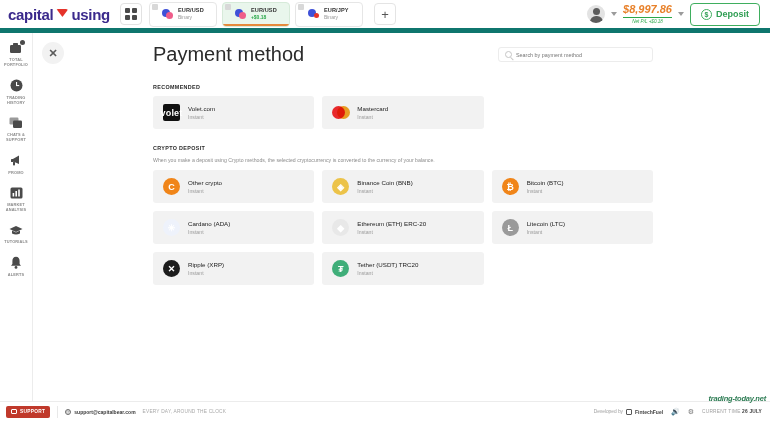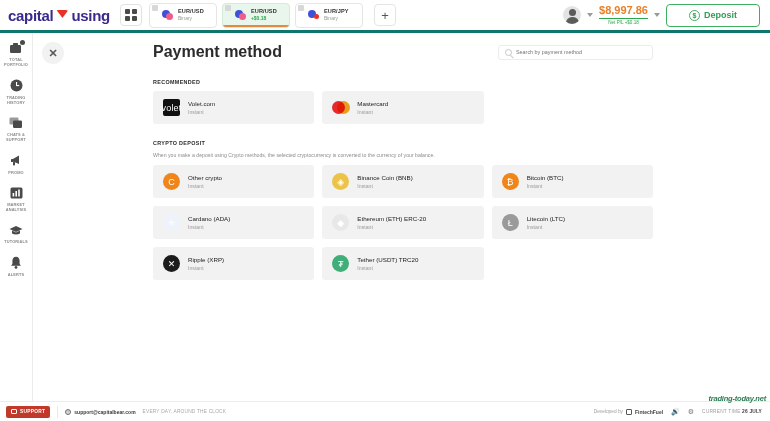--- a/index.html
+++ b/index.html
@@ -7,21 +7,21 @@
     width: 770px; height: 421px;
     font-family: "Liberation Sans", sans-serif;
     background: #ffffff;
     overflow: hidden;
   }
   .app { position: relative; width: 770px; height: 421px; background:#fff; }
 
   
   .topbar {
     position: absolute; top:0; left:0; width:770px; height:33px;
-    background:#fff; border-bottom:3px solid #0f766e;
+    background:#fff; border-bottom:5px solid #0f766e;
     display:flex; align-items:center; padding:0 8px;
   }
   .logo { display:flex; align-items:center; font-size:15px; font-weight:700;
           color:#3b2a8c; letter-spacing:-0.3px; margin-right:10px; }
   .logo .lg-b { color:#3b2a8c; }
   .logo .lg-mark { display:inline-block; width:14px; height:14px; margin:0 2px;
       position:relative; }
   .logo .lg-mark:before{
       content:""; position:absolute; left:1px; top:2px; width:12px; height:8px;
       background:#e5332a; border-radius:2px 2px 6px 6px;
@@ -70,26 +70,26 @@
 
   .topright{ margin-left:auto; display:flex; align-items:center; gap:6px; padding-right:2px;}
   .avatar{ width:18px; height:18px; border-radius:50%; background:#e3e3e3;
       position:relative; overflow:hidden; }
   .avatar:before{ content:""; position:absolute; left:5.5px; top:3px; width:7px;
       height:7px; border-radius:50%; background:#5c5c5c; }
   .avatar:after{ content:""; position:absolute; left:2.5px; top:11px; width:13px;
       height:9px; border-radius:6px 6px 0 0; background:#5c5c5c; }
   .caret{ width:0;height:0;border-left:3px solid transparent;
       border-right:3px solid transparent;border-top:4px solid #9b9b9b; }
-  .balance{ display:flex; flex-direction:column; align-items:center; line-height:1;}
+  .balance{ display:flex; flex-direction:column; align-items:center; line-height:1;font-style:italic;}
   .balance .amt{ font-size:11px; font-weight:700; color:#e8812a; }
   .balance .pl{ font-size:4.6px; color:#2aa84a; margin-top:2px;
       border-top:1px solid #2aa84a; padding-top:2px; width:100%; text-align:center;}
   .deposit{
-    display:flex; align-items:center; gap:4px; height:23px; padding:0 22px;
+    display:flex; align-items:center; gap:4px; height:23px; padding:0 10px;
     border:1px solid #3fae5e; border-radius:4px; color:#2f9e53; background:#fff;
     font-size:9px; font-weight:700;
   }
   .deposit .dico{ width:11px; height:11px; border:1.3px solid #3fae5e;
       border-radius:50%; font-size:7px; display:flex; align-items:center;
       justify-content:center; font-weight:700; }
 
   
   .sidebar{
     position:absolute; left:0; top:33px; width:33px; height:368px;
@@ -110,21 +110,21 @@
   .content{ position:absolute; left:33px; top:33px; width:737px; height:368px;
       background:#fff; }
   .closebtn{
     position:absolute; left:9px; top:9px; width:22px; height:22px;
     border-radius:50%; background:#f2f2f2; display:flex; align-items:center;
     justify-content:center; color:#5b5b5b; font-size:11px; font-weight:700;
   }
   .panel{ position:absolute; left:120px; top:10px; width:500px; }
   .panel-head{ display:flex; align-items:center; justify-content:space-between;
       margin-bottom:18px; }
-  .page-title{ font-size:16px; color:#2b2b2b; font-weight:700; }
+  .page-title{ font-size:20px; color:#2b2b2b; font-weight:400; }
   .search{
     width:155px; height:15px; border:1px solid #ececec; border-radius:3px;
     display:flex; align-items:center; gap:4px; padding:0 6px; background:#fff;
   }
   .search .sico{ width:7px; height:7px; border:1px solid #c6c6c6;
       border-radius:50%; position:relative; flex:none; }
   .search .sico:after{ content:""; position:absolute; right:-2.5px; bottom:-2px;
       width:3.5px; height:1px; background:#c6c6c6; transform:rotate(45deg); }
   .search input{ border:none; outline:none; font-size:5.4px; color:#9e9e9e;
       font-family:"Liberation Sans", sans-serif; width:100%; background:transparent;}
@@ -133,21 +133,21 @@
       letter-spacing:.35px; margin-bottom:6px; }
   .section-desc{ font-size:5.2px; color:#8d8d8d; margin-bottom:7px; }
 
   .grid{ display:grid; grid-template-columns:repeat(3,1fr); gap:8px; }
   .card{
     height:33px; background:#f2f2f2; border-radius:3px; display:flex;
     align-items:center; gap:8px; padding:0 10px;
   }
   .card .cico{ width:17px; height:17px; border-radius:50%; flex:none;
       display:flex; align-items:center; justify-content:center;
-      font-size:9px; font-weight:400; color:#fff; }
+      font-size:9px; font-weight:700; color:#fff; }
   .card .ctext{ display:flex; flex-direction:column; line-height:1.2; }
   .card .cname{ font-size:6.2px; color:#222; }
   .card .cinst{ font-size:5.2px; color:#9b9b9b; margin-top:1.5px; }
 
   .ico-volet{ border-radius:2px !important; background:#111;
       font-size:3.6px; letter-spacing:.2px; }
   .ico-mc{ background:transparent; position:relative; }
   .ico-mc:before,.ico-mc:after{ content:""; position:absolute; top:2px;
       width:13px; height:13px; border-radius:50%; }
   .ico-mc:before{ left:0px; background:#e8292c; }

